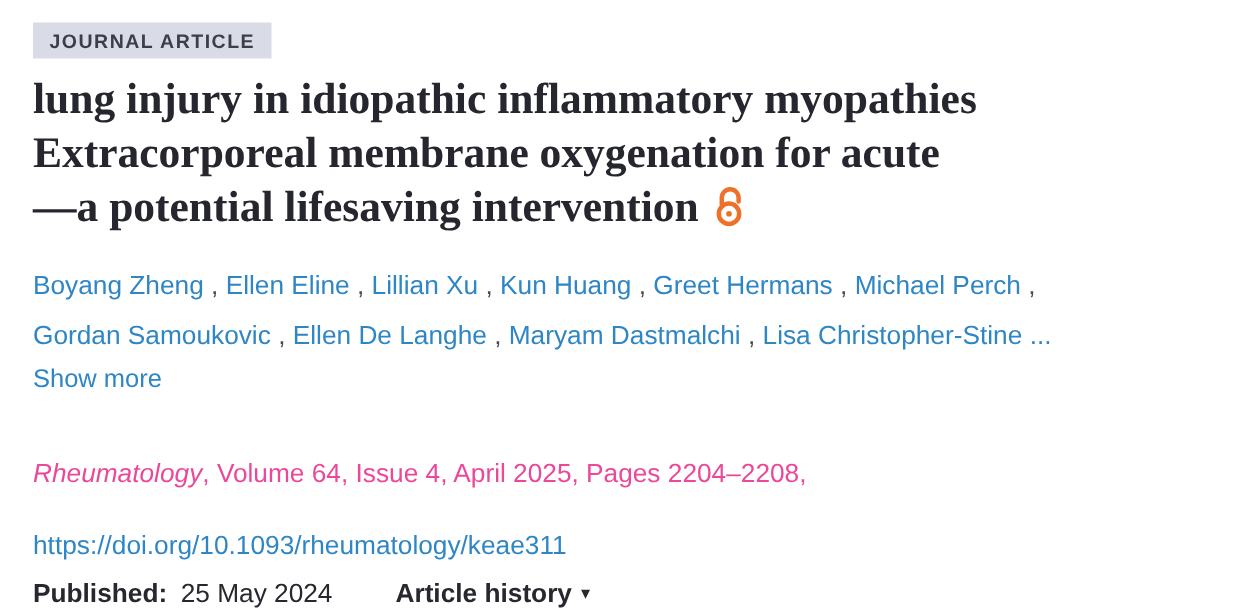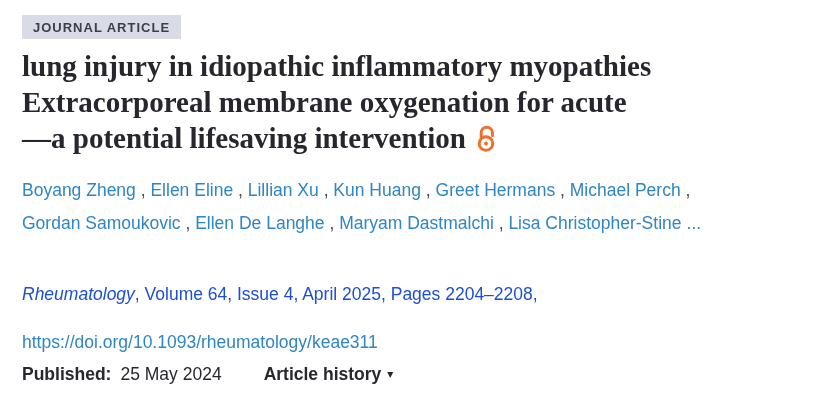--- a/index.html
+++ b/index.html
@@ -42,22 +42,22 @@
     display:inline-block;margin-top:3px;
     color:var(--link-blue,#2e86c4);font-size:17px;text-decoration:none;cursor:pointer;
   }
   .author-notes{
     display:inline-block;margin:8px 0 0 24px;
     color:var(--link-blue,#2e86c4);font-size:17px;text-decoration:none;cursor:pointer;
   }
 
   
   .citation{
-    margin-top:24px;
-    font-size:17.5px;line-height:24px;color:#1d4ed8;
+    margin-top:40px;
+    font-size:17.5px;line-height:24px;color:#ec4899;
   }
   .journal-name{font-style:italic;}
   .doi-link{
     display:inline-block;margin-top:26px;
     color:var(--link-blue,#2e86c4);font-size:17.5px;text-decoration:none;cursor:pointer;
   }
 
   
   .published-row{
     margin-top:11px;
@@ -94,20 +94,21 @@
       <circle cx="11" cy="19.5" r="6.8" fill="none" stroke="#ee7129" stroke-width="3"></circle>
       <circle cx="11" cy="19.5" r="1.9" fill="#ee7129"></circle>
     </svg></span></span>
   </h1>
 
   <div class="authors">
     <div><a class="author-link">Boyang Zheng</a><span class="author-sep"> , </span><a class="author-link">Ellen Eline</a><span class="author-sep"> , </span><a class="author-link">Lillian Xu</a><span class="author-sep"> , </span><a class="author-link">Kun Huang</a><span class="author-sep"> , </span><a class="author-link">Greet Hermans</a><span class="author-sep"> , </span><a class="author-link">Michael Perch</a><span class="author-sep"> , </span></div>
     <div><a class="author-link">Gordan Samoukovic</a><span class="author-sep"> , </span><a class="author-link">Ellen De Langhe</a><span class="author-sep"> , </span><a class="author-link">Maryam Dastmalchi</a><span class="author-sep"> , </span><a class="author-link">Lisa Christopher-Stine</a><a class="author-link author-ellipsis">...</a></div>
   </div>
 
+  <a class="show-more">Show more</a>
   <br>
 
   <div class="citation">
     <span class="journal-name">Rheumatology</span><span>, Volume 64, Issue 4, April 2025, Pages 2204–2208,</span>
   </div>
 
   <a class="doi-link">https://doi.org/10.1093/rheumatology/keae311</a>
 
   <div class="published-row">
     <span class="pub-label">Published:</span>

